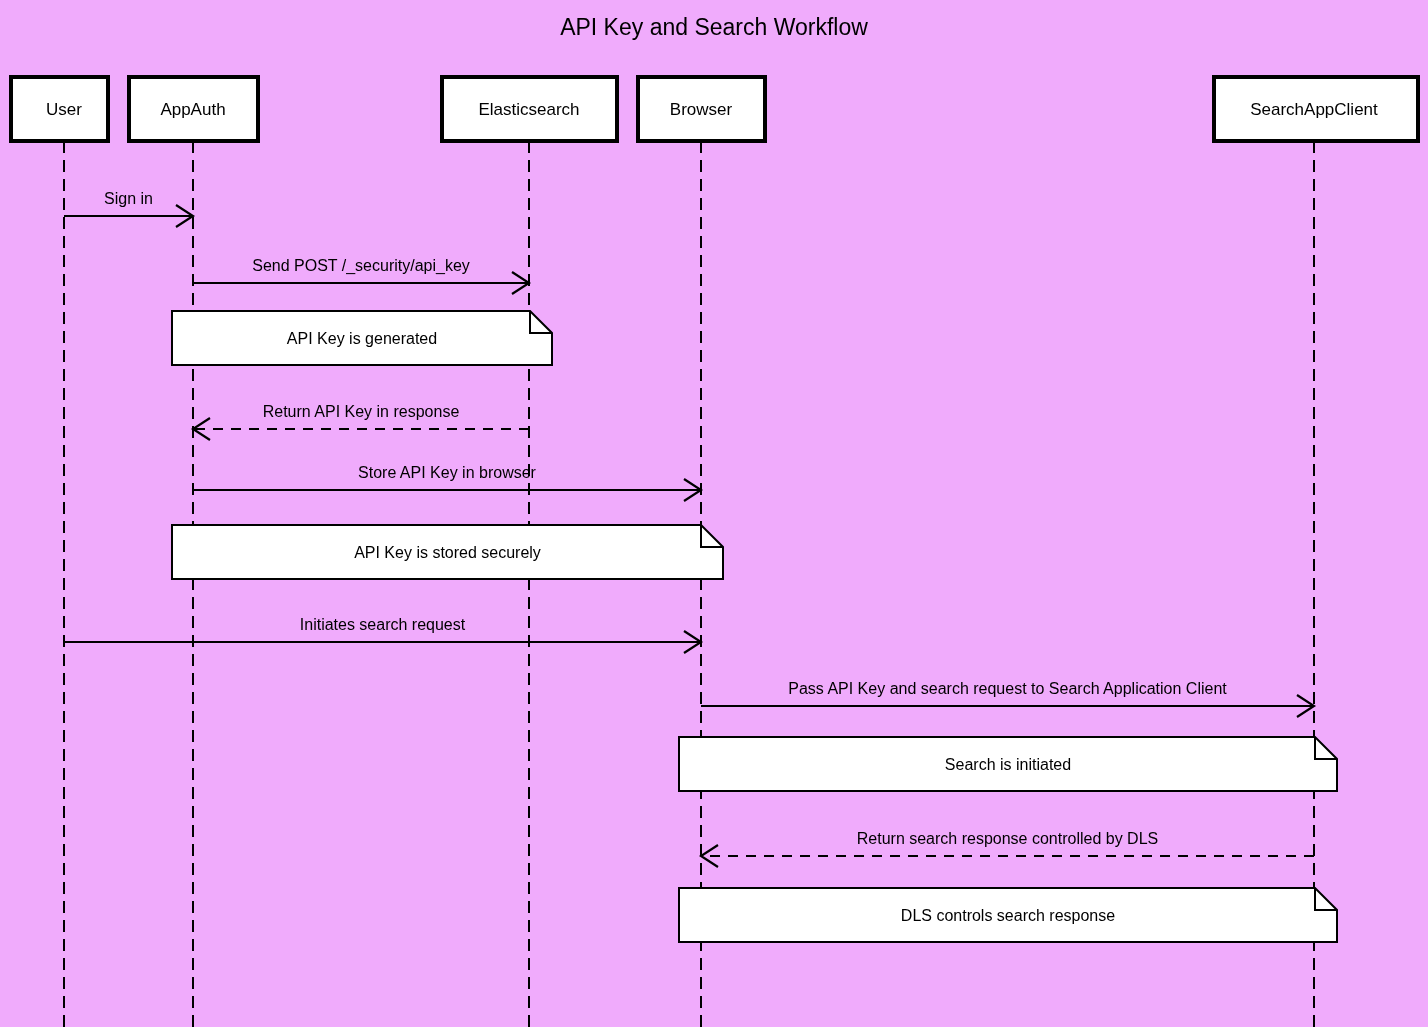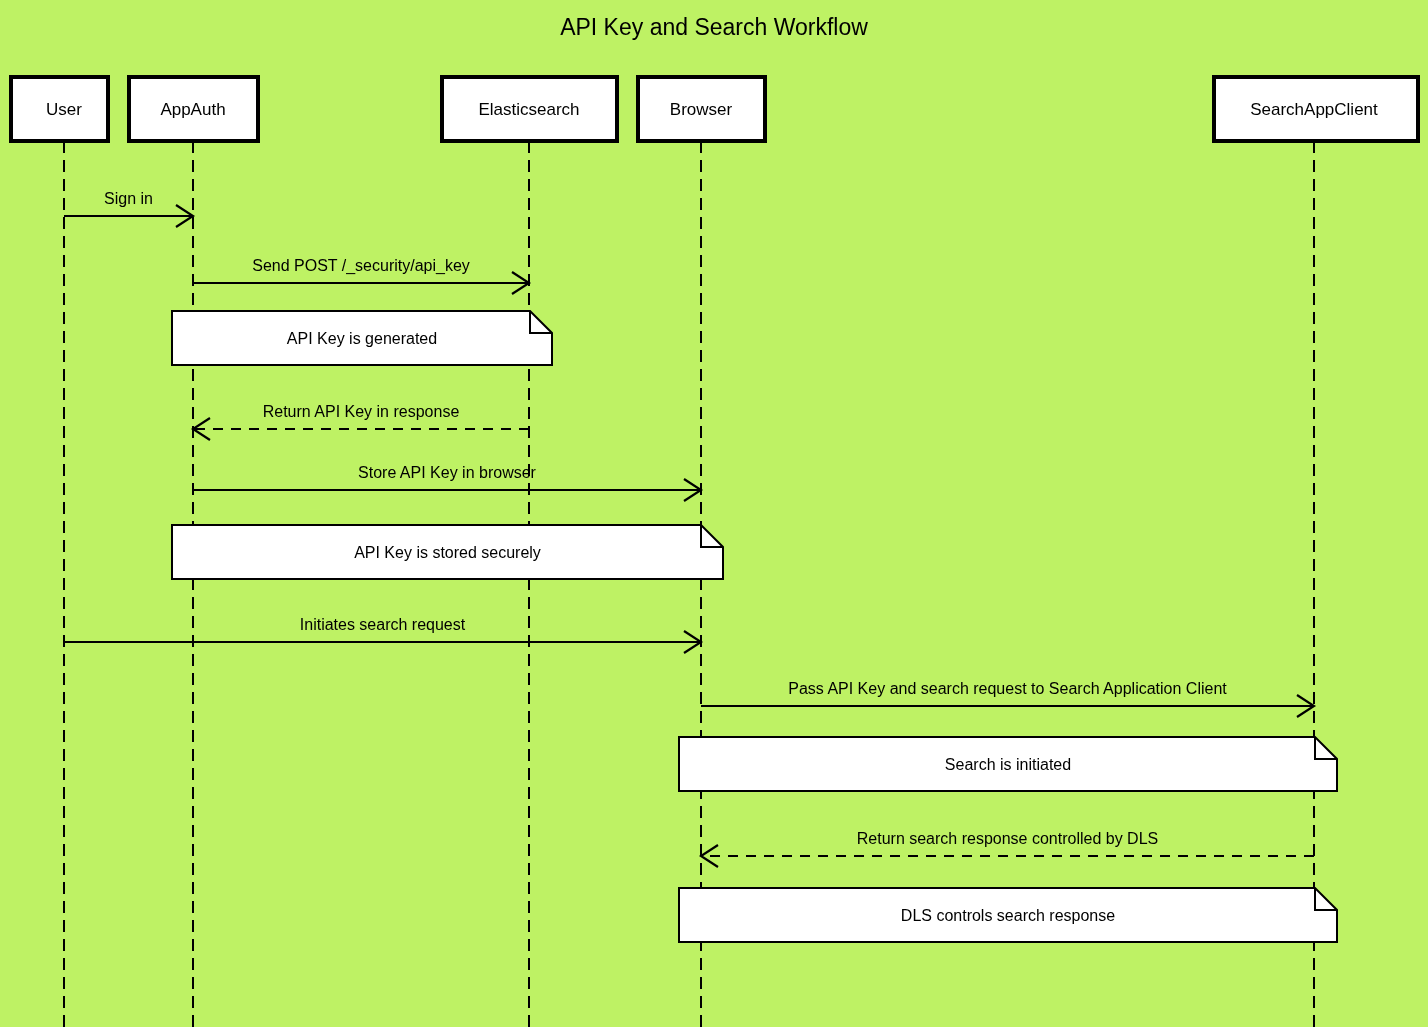--- a/index.html
+++ b/index.html
@@ -9,21 +9,21 @@
   }
   body {
     font-family: "Liberation Sans", sans-serif;
     color: #000000;
   }
   #canvas {
     position: relative;
     width: 1428px;
     height: 1027px;
     overflow: hidden;
-    background: #bef264;
+    background: #f0abfc;
   }
   #diagram-svg {
     position: absolute;
     left: 0;
     top: 0;
     width: 1428px;
     height: 1027px;
   }
   .diagram-title {
     font-size: 23px;

